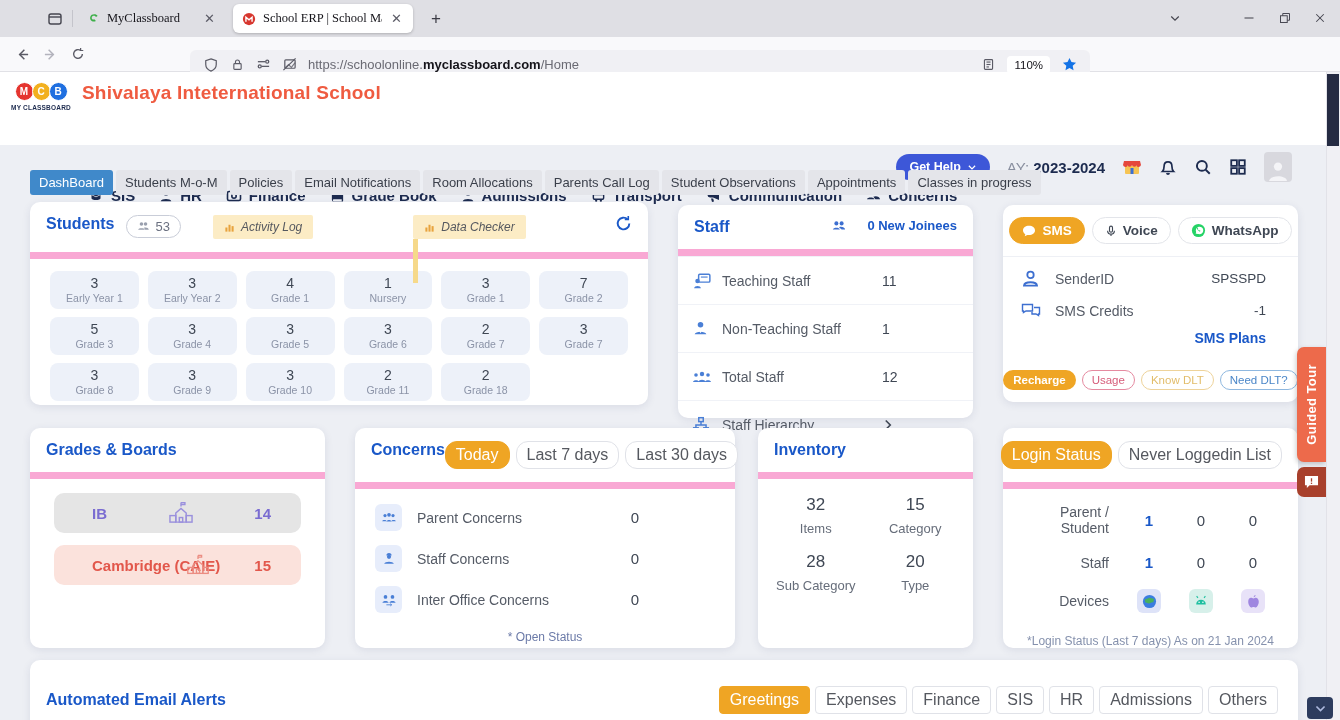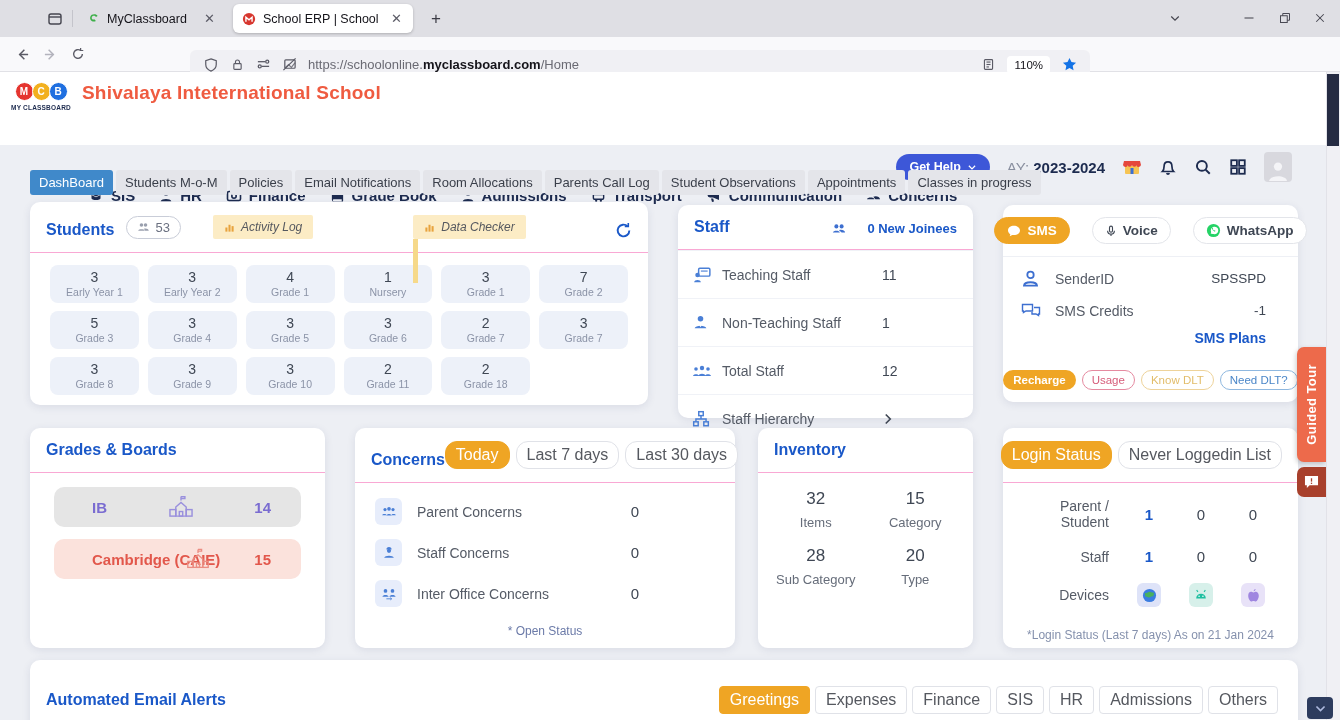--- a/index.html
+++ b/index.html
@@ -11,21 +11,21 @@
   }
   svg { display:block; }
 
   
   .tabstrip { position:absolute; top:0; left:0; right:0; height:37px; background:#dfdfe4; }
   .fxview { position:absolute; left:44px; top:8px; width:22px; height:22px; display:flex; align-items:center; justify-content:center; border-radius:4px; color:#45454f; }
   .tabsep { position:absolute; left:72px; top:10px; width:1px; height:17px; background:#c4c4cb; }
   .tab { position:absolute; top:4px; height:29px; display:flex; align-items:center; gap:7px; padding:0 9px; border-radius:6px; font-size:12.5px; color:#15141a; }
   .tab.inactive { left:78px; width:148px; }
   .tab.active { left:233px; width:180px; background:#fff; box-shadow:0 1px 3px rgba(0,0,0,.22); }
-  .tab .t-title { flex:1; white-space:nowrap; overflow:hidden; }
+  .tab .t-title { flex:1; white-space:nowrap; overflow:hidden;font-family:Liberation Serif, serif; }
   .tab .t-close { color:#5b5b66; font-size:13px; line-height:1; padding:2px; }
   .newtab { position:absolute; left:424px; top:7px; width:24px; height:24px; display:flex; align-items:center; justify-content:center; font-size:17px; color:#3a3a44; }
   .winctl { position:absolute; top:6px; width:30px; height:24px; display:flex; align-items:center; justify-content:center; color:#45454f; }
   .urlrow { position:absolute; top:37px; left:0; right:0; height:35px; background:#f9f9fb; border-bottom:1px solid #e1e1e6; display:flex; align-items:center; }
   .navbtn { width:28px; height:28px; display:flex; align-items:center; justify-content:center; color:#5b5b66; }
   .urlfield { position:absolute; left:190px; top:13px; width:900px; height:29px; background:#f0f0f4; border-radius:6px; display:flex; align-items:center; padding:0 8px; }
   .urlfield .uicon { width:26px; display:flex; justify-content:center; color:#5b5b66; }
   .urltext { font-size:13px; color:#6a6a73; margin-left:6px; flex:1; white-space:nowrap; overflow:hidden; }
   .urltext b { color:#15141a; font-weight:700; }
   .zoomchip { background:#fff; border-radius:4px; font-size:11.5px; color:#15141a; padding:3px 7px; margin:0 6px; }
@@ -49,21 +49,21 @@
   .avatar { width:28px; height:30px; border-radius:4px; background:#d8d8de; display:flex; align-items:flex-end; justify-content:center; overflow:hidden; }
 
   
   .dashtabs { position:absolute; left:30px; top:170px; display:flex; gap:3px; }
   .dtab { font-size:13px; color:#3a3f4a; background:#e4e5ea; border-radius:3px; padding:5px 9px; white-space:nowrap; cursor:pointer; }
   .dtab.active { background:#4089ca; color:#fff; }
 
   
   .card { position:absolute; background:#fff; border-radius:10px; box-shadow:0 2px 8px rgba(35,48,100,.10); }
   .card-title { font-size:16px; font-weight:700; color:#1a58c8; }
-  .hdr { display:flex; align-items:flex-end; padding:13px 16px; border-bottom:1px solid #f9a8d4; }
+  .hdr { display:flex; align-items:flex-start; padding:13px 16px; border-bottom:7px solid #f9a8d4; }
 
   
   .stu-pill { display:flex; align-items:center; gap:5px; border:1px solid #c9cdd8; border-radius:13px; padding:3px 10px; margin-left:12px; color:#6a7080; font-size:13px; }
   .ybadge { position:relative; display:flex; align-items:center; gap:6px; background:#fcecc5; color:#55585f; font-size:12px; padding:5px 11px; border-radius:2px;font-style:italic; }
   .ybadge.b1 { margin-left:32px; }
   .ybadge.b2 { margin-left:100px; }
   .ybadge .tail { position:absolute; left:0; top:100%; width:5px; height:44px; background:#f6d98a; }
   .refresh { margin-left:auto; color:#1a58c8; }
   .tilegrid { display:grid; grid-template-columns:repeat(6,1fr); gap:8px 9px; padding:12px 20px; }
   .tile { background:#edf1f9; border-radius:8px; text-align:center; padding:4px 2px 5px; }
@@ -72,21 +72,21 @@
 
   
   .srow { display:flex; align-items:center; height:48px; padding:0 14px; border-top:1px solid #f0f2f7; }
   .srow:first-of-type { border-top:none; }
   .srow .sicon { width:30px; color:#4a7fd6; }
   .srow .slabel { font-size:14px; color:#555b66; width:160px; }
   .srow .sval { font-size:14px; color:#3f4754; }
   .joinees { margin-left:auto; display:flex; align-items:center; gap:20px; color:#1a58c8; font-size:13px; font-weight:600; }
 
   
-  .smstabs { display:flex; justify-content:center; gap:22px; padding:12px 10px; border-bottom:1px solid #eef0f5; }
+  .smstabs { display:flex; justify-content:center; gap:7px; padding:12px 10px; border-bottom:1px solid #eef0f5; }
   .smstab { display:flex; align-items:center; gap:6px; font-size:13.5px; font-weight:600; border-radius:15px; padding:5px 12px; background:#fff; border:1px solid #e3e5ea; color:#3f4754; }
   .smstab.active { background:#efa524; border-color:#efa524; color:#fff; }
   .smsrow { display:flex; align-items:center; padding:7px 18px; }
   .smsrow .sicon { width:34px; color:#3d6fd0; }
   .smsrow .slabel { font-size:14px; color:#555b66; flex:1; }
   .smsrow .sval { font-size:13.5px; color:#3f4754; margin-right:14px; }
   .smsplans { text-align:right; padding:4px 32px 0 0; font-size:14px; font-weight:700; color:#1a58c8; }
   .smsbtns { position:absolute; left:0; right:0; bottom:12px; display:flex; justify-content:center; gap:6px; }
   .sbtn { font-size:11.5px; border-radius:11px; padding:3px 9px; border:1px solid transparent; background:#fff; }
   .sbtn.orange { background:#efa524; color:#fff; font-weight:600; }

